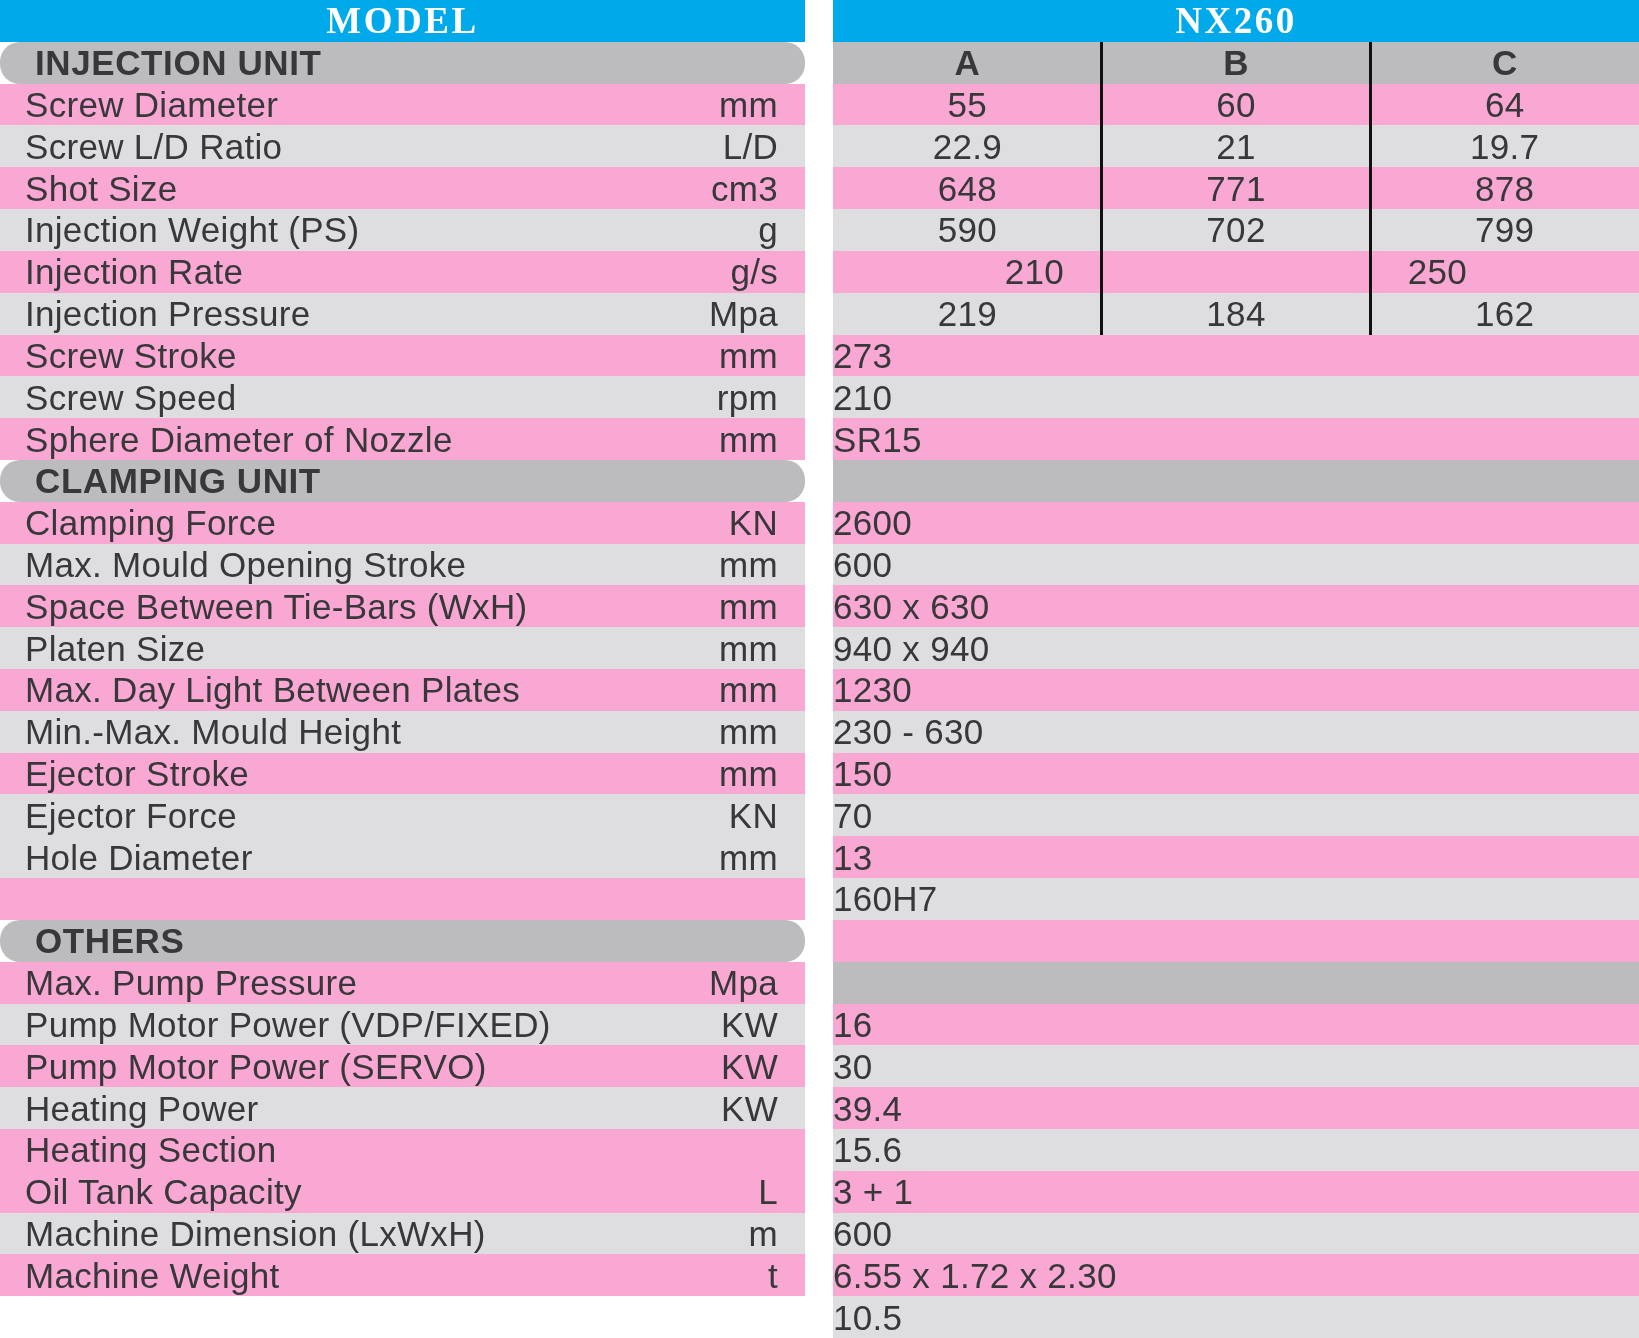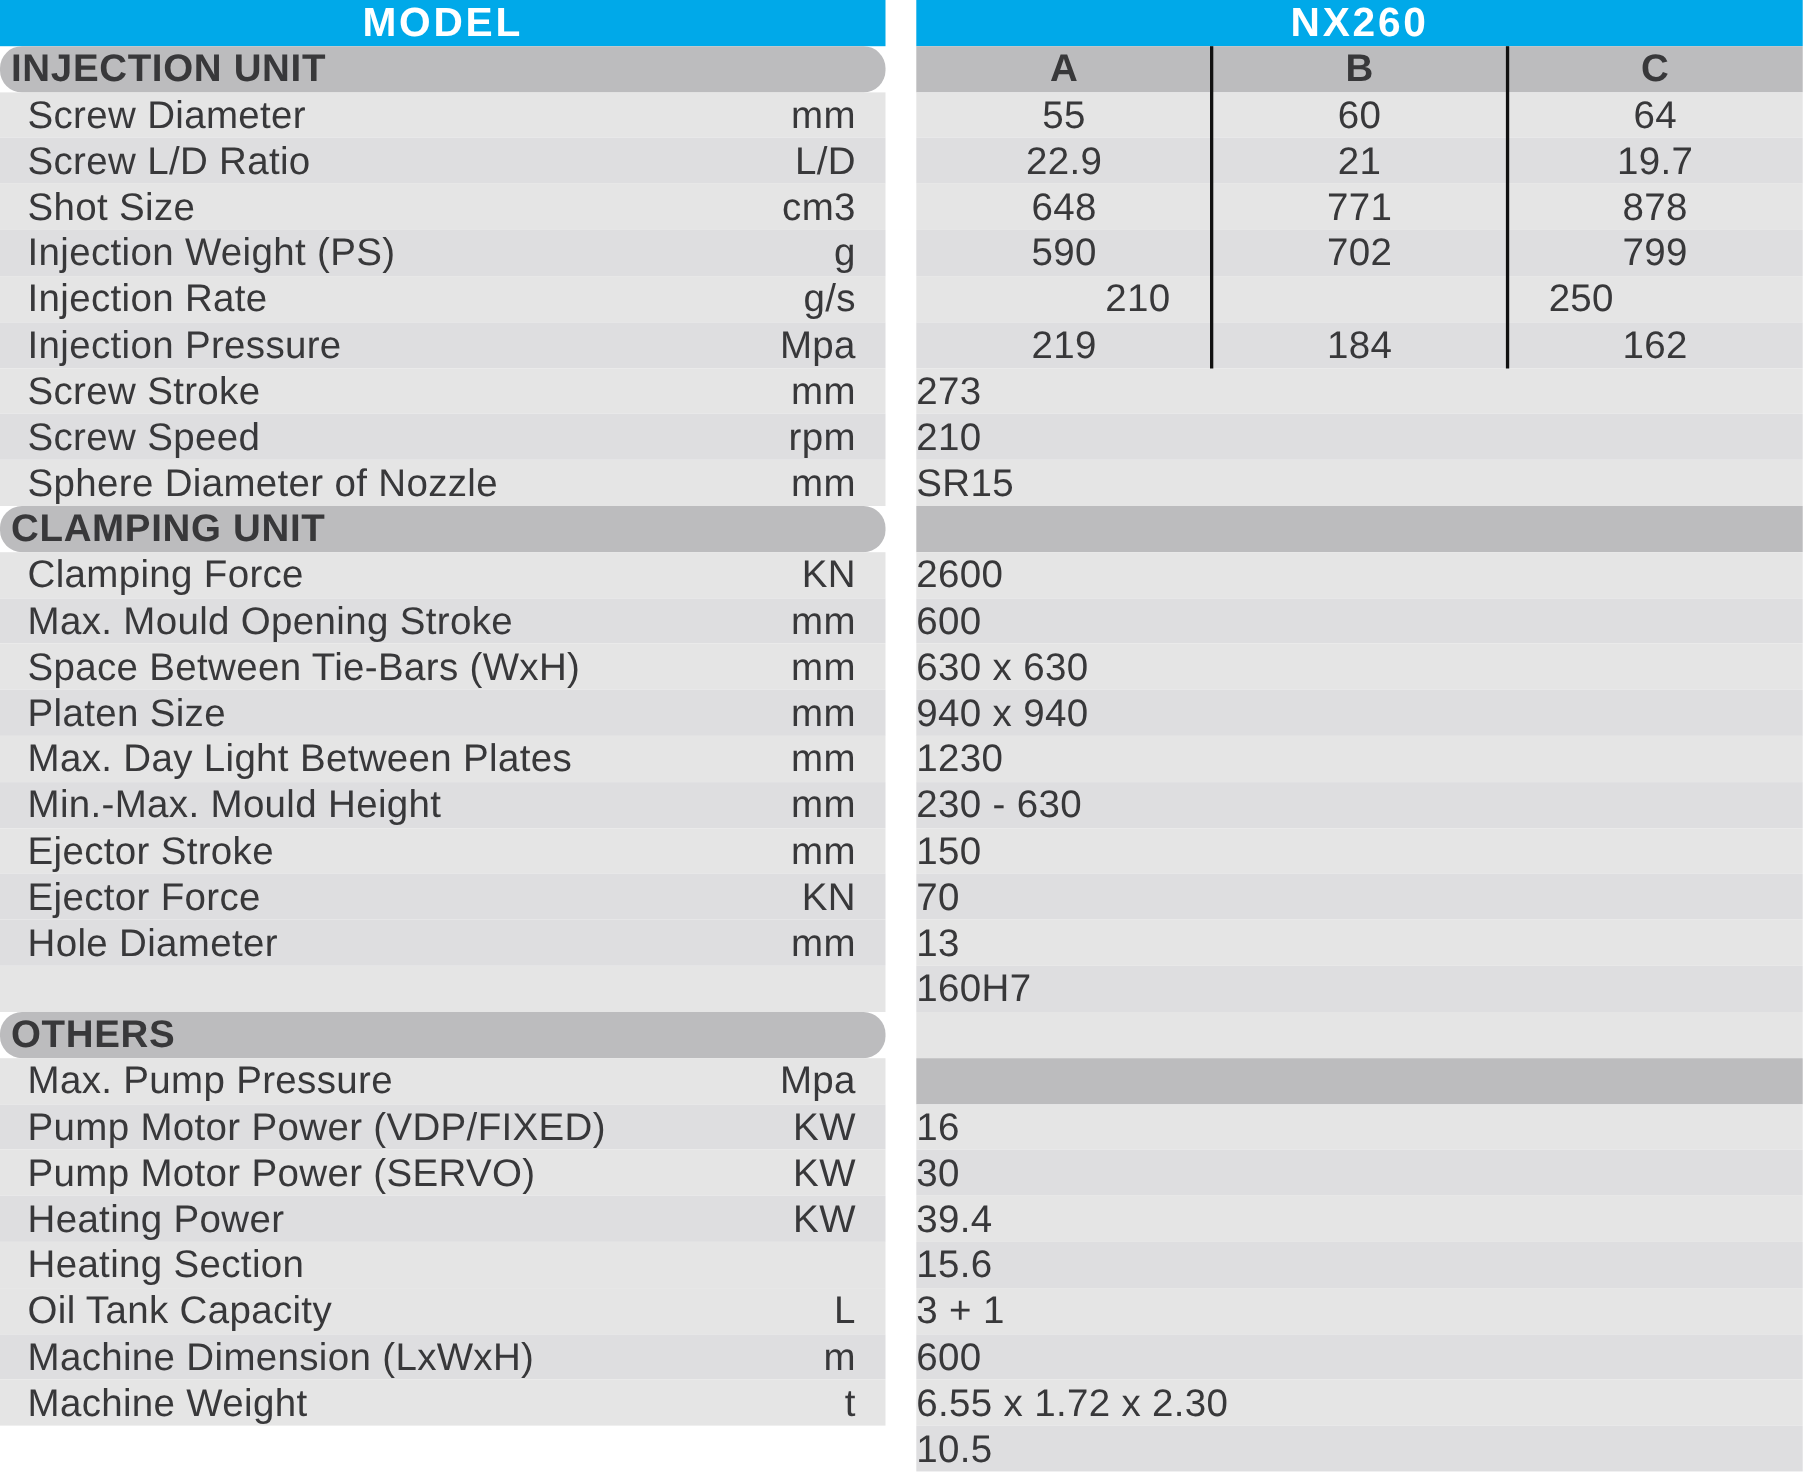--- a/index.html
+++ b/index.html
@@ -7,23 +7,23 @@
     position:relative;width:1639px;height:1338px;background:#fff;overflow:hidden;
     font-family:"Liberation Sans",sans-serif;color:var(--text,#38383A);
   }
   .tbl{position:absolute;top:0;}
   .tbl-left{left:0;width:805px;}
   .tbl-right{left:833px;width:806px;}
   .band{height:41.8125px;display:flex;align-items:center;font-size:35px;line-height:1;letter-spacing:0.3px;}
   .bg-c{background:var(--accent,#00A9E9);}
   .bg-s{background:var(--section_band,#BCBCBE);}
   .bg-g{background:var(--zebra_band,#DEDEE0);}
-  .bg-w{background:#e5e5e5;}
-  .band.hdr{justify-content:center;color:#fff;font-weight:bold;font-size:37px;letter-spacing:2.5px;}
-  .band.section{font-weight:bold;padding-left:10px;font-size:35px;letter-spacing:0.6px;border-radius:20px;}
+  .bg-w{background:#f9a8d4;}
+  .band.hdr{justify-content:center;color:#fff;font-weight:bold;font-size:37px;letter-spacing:2.5px;font-family:Liberation Serif, serif;}
+  .band.section{font-weight:bold;padding-left:35px;font-size:35px;letter-spacing:0.6px;border-radius:20px;}
   .band.lrow{justify-content:space-between;padding:0 27px 0 25px;}
   .lbl{white-space:nowrap;}
   .unit{text-align:right;white-space:nowrap;}
   .band.vals{padding:0;}
   .cell{flex:1;text-align:center;}
   .subhdr .cell{font-weight:bold;}
   .band.merged{justify-content:flex-start;text-align:center;}
   .vline{position:absolute;width:3px;top:41.8125px;height:292.7px;background:var(--divider,#111111);z-index:2;}
   .vline-1{left:267.2px;}
   .vline-2{left:535.8px;}

